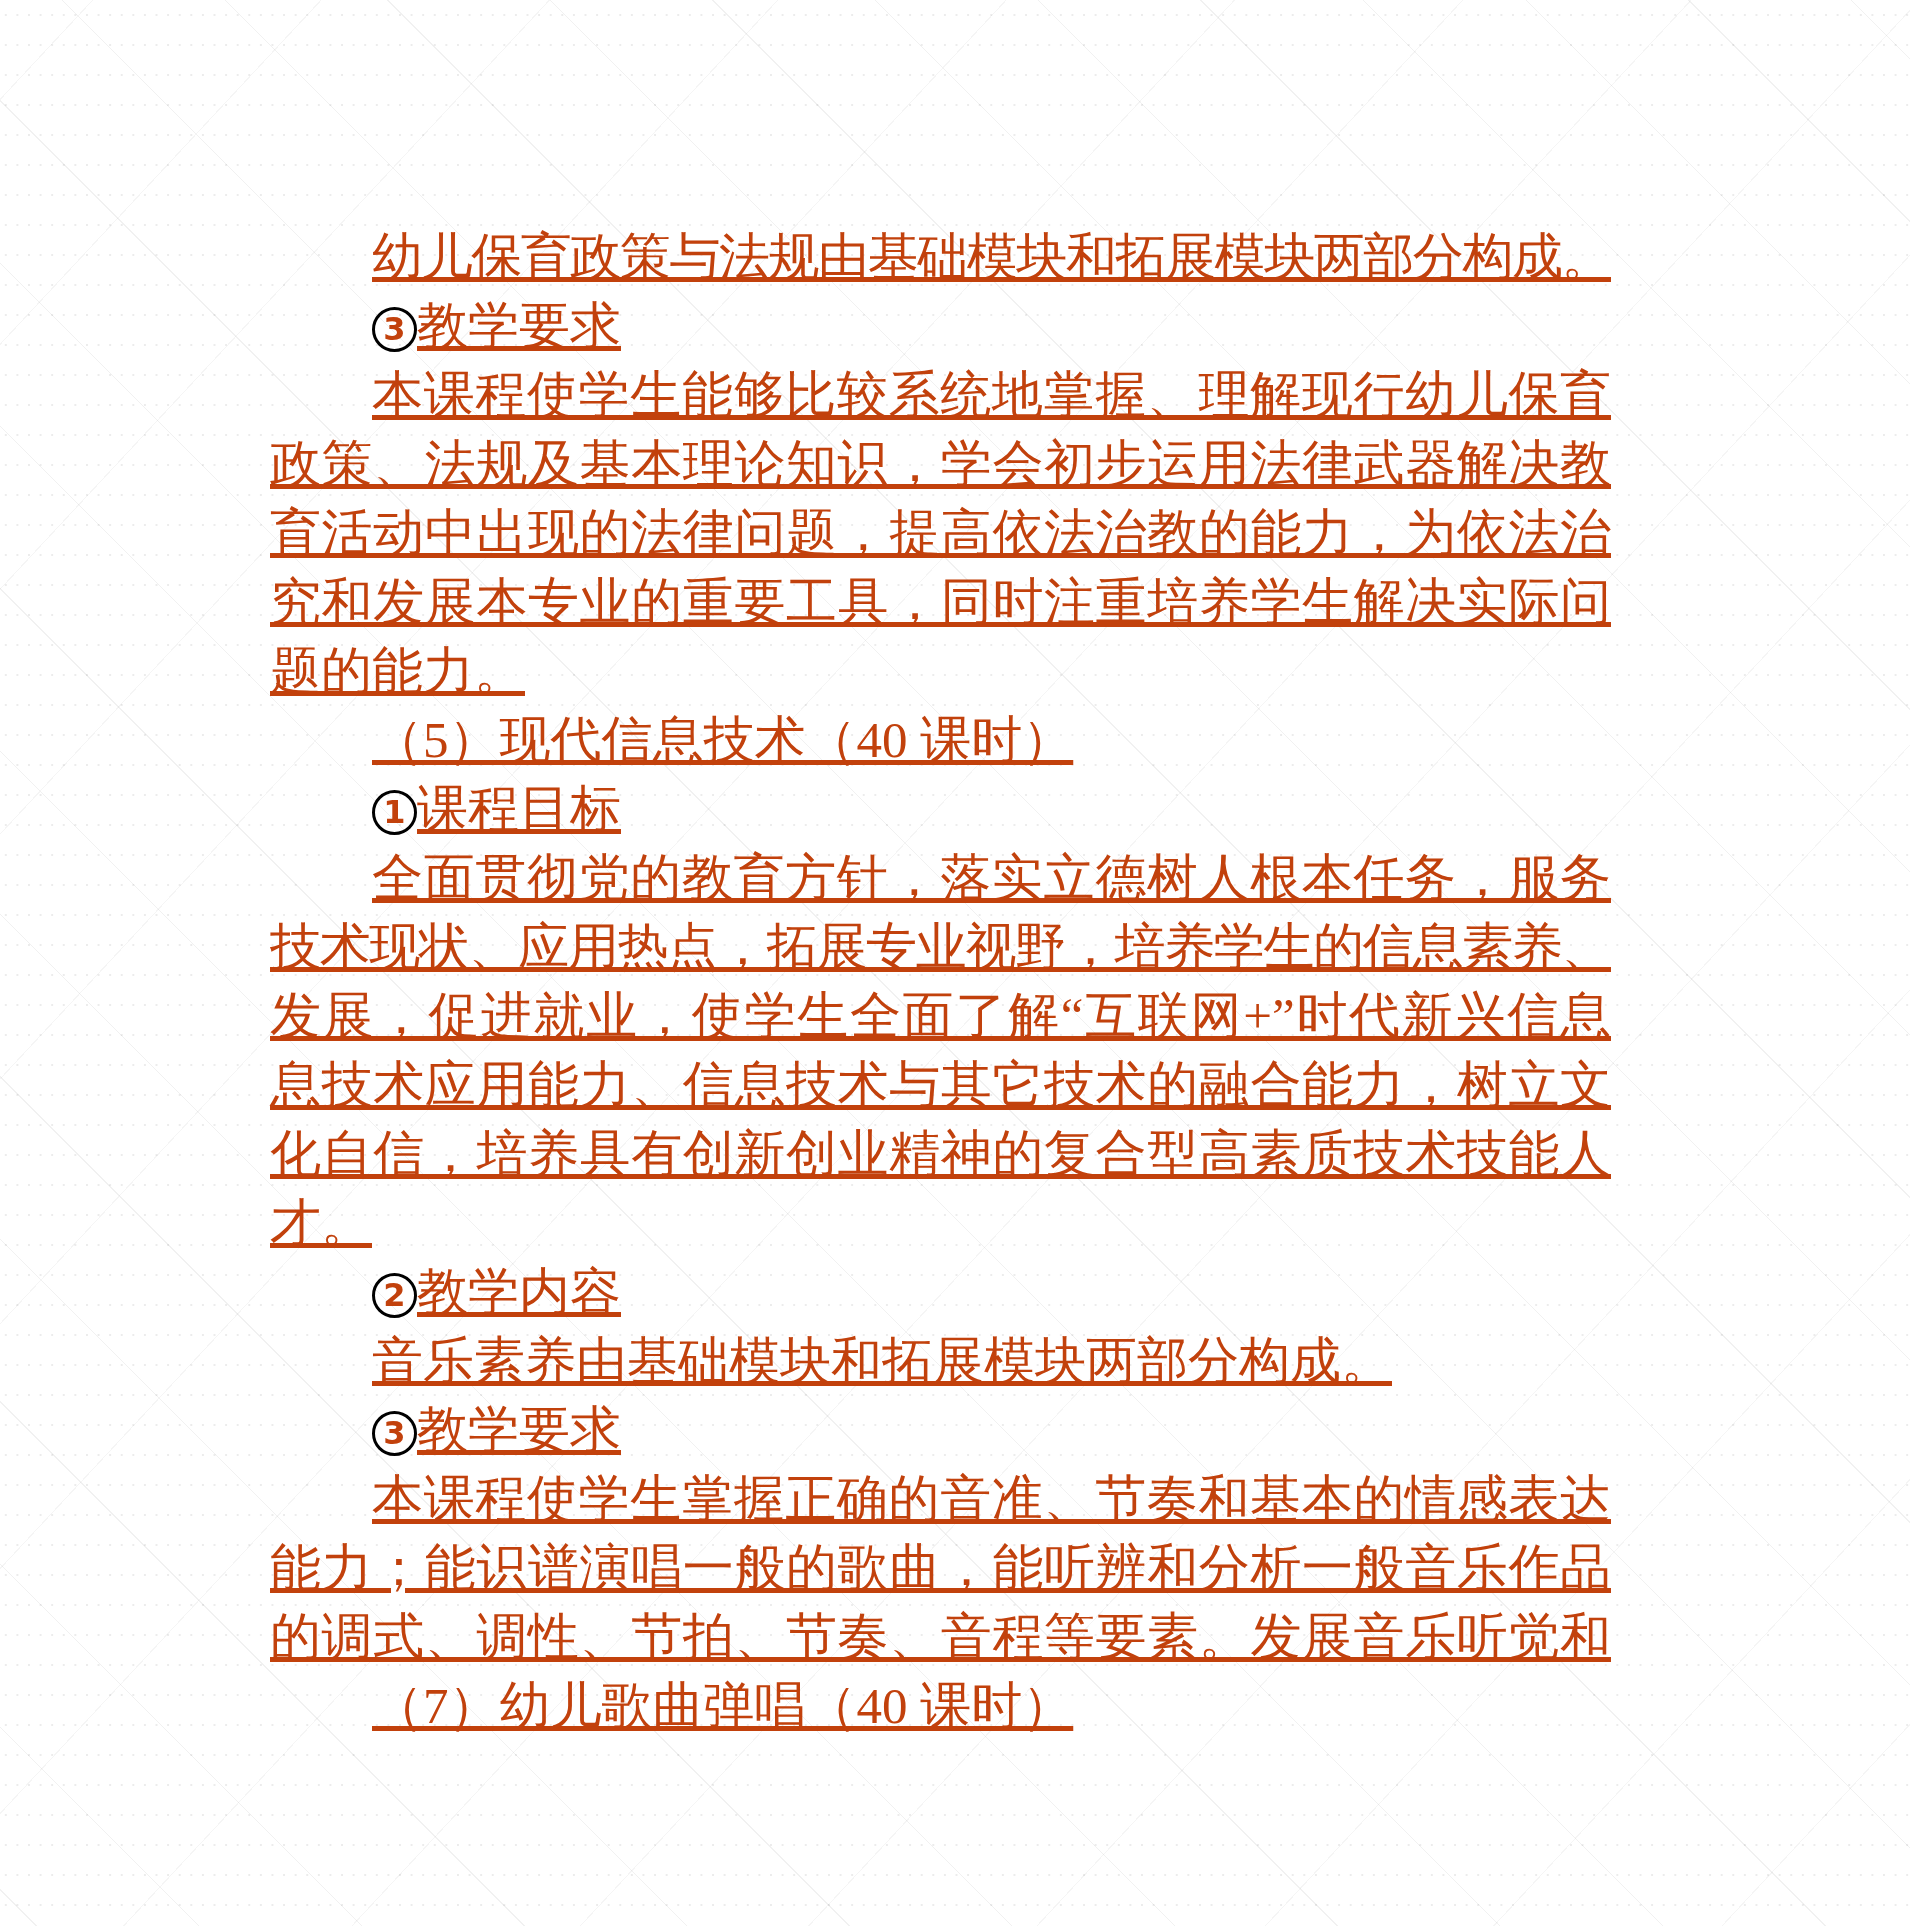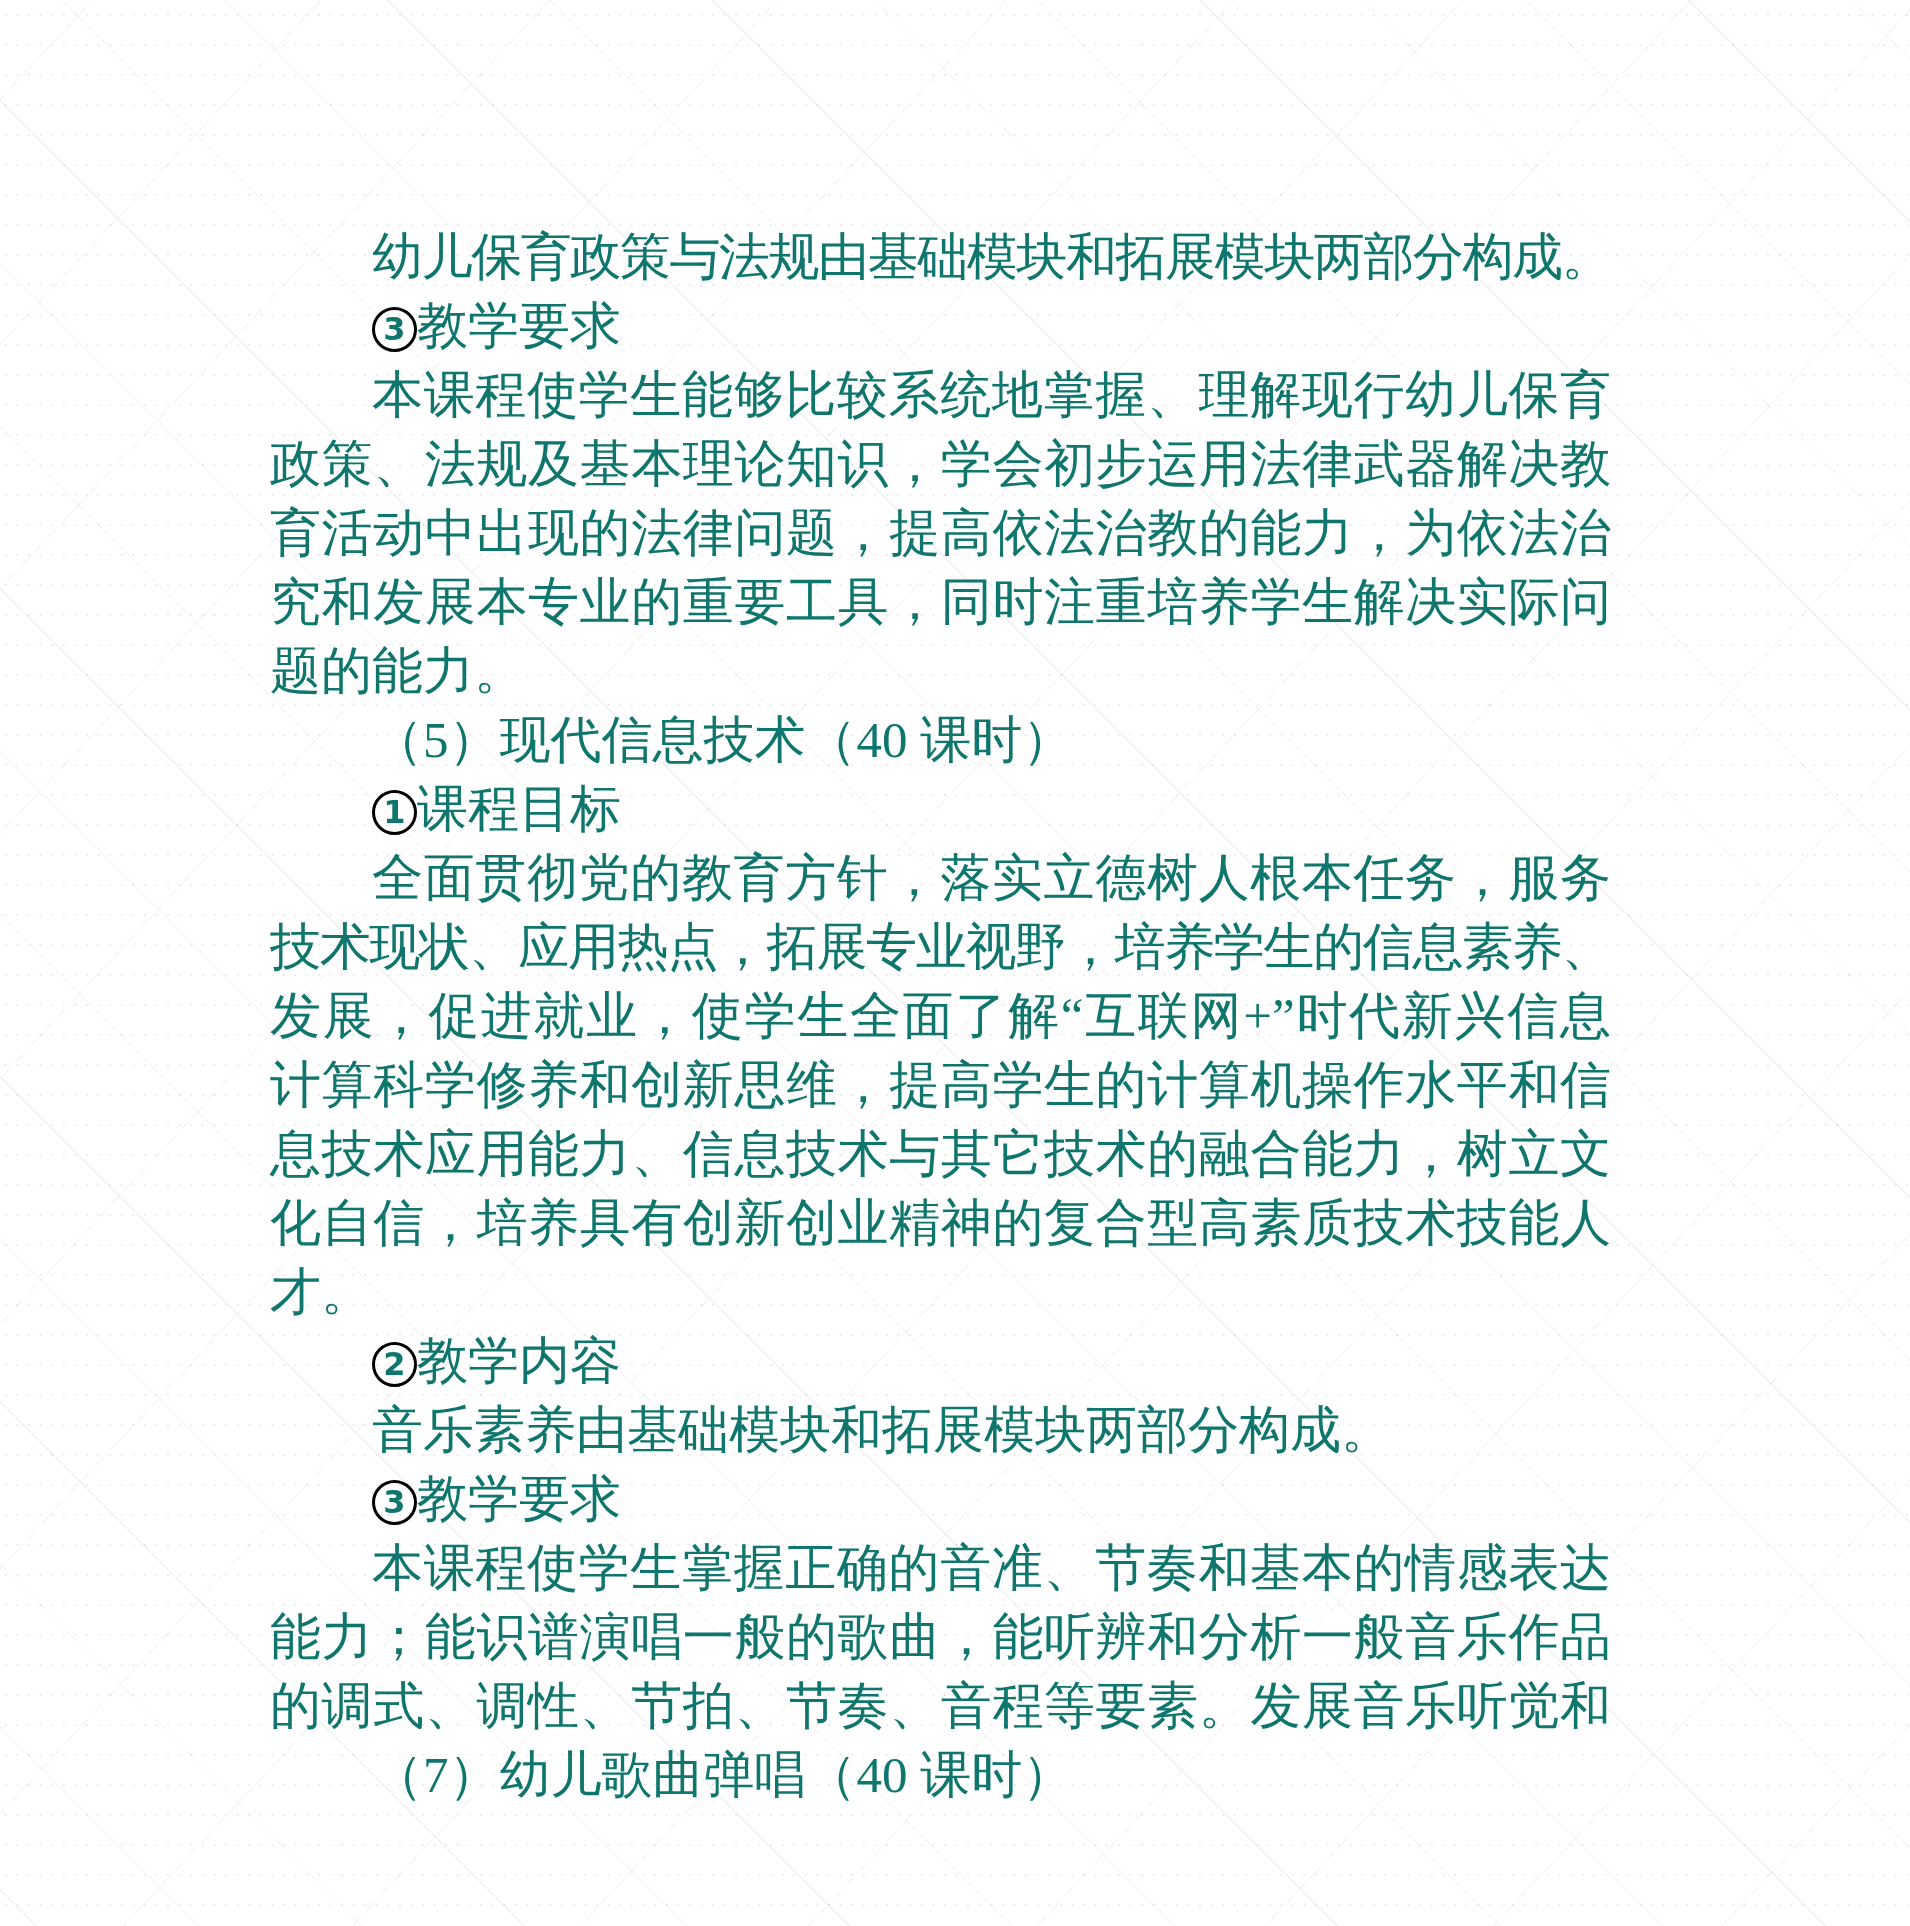--- a/index.html
+++ b/index.html
@@ -30,21 +30,22 @@
     position: absolute;
     left: 270px;
     top: 223px;
     width: 1341px;
   }
   .ln {
     height: 69px;
     line-height: 69px;
     font-size: 51px;
     text-align: left;
-    color: #0f766e;
+    color: #c2410c;
+    text-decoration: underline;
   }
   .ln.ind { padding-left: 102px; }
   .ln.j {
     text-align: justify;
     text-align-last: justify;
   }
   .ln.t { letter-spacing: -1.5px; }
   
   .circ {
     display: inline-block;
@@ -73,21 +74,20 @@
     <div class="ln ind j">本课程使学生能够比较系统地掌握、理解现行幼儿保育</div>
     <div class="ln j">政策、法规及基本理论知识，学会初步运用法律武器解决教</div>
     <div class="ln j">育活动中出现的法律问题，提高依法治教的能力，为依法治</div>
     <div class="ln j">究和发展本专业的重要工具，同时注重培养学生解决实际问</div>
     <div class="ln">题的能力。</div>
     <div class="ln ind">（5）现代信息技术（40 课时）</div>
     <div class="ln ind"><span class="circ">1</span>课程目标</div>
     <div class="ln ind j">全面贯彻党的教育方针，落实立德树人根本任务，服务</div>
     <div class="ln j t">技术现状、应用热点，拓展专业视野，培养学生的信息素养、</div>
     <div class="ln j">发展，促进就业，使学生全面了解“互联网+”时代新兴信息</div>
-    <div class="ln j">计算科学修养和创新思维，提高学生的计算机操作水平和信</div>
     <div class="ln j">息技术应用能力、信息技术与其它技术的融合能力，树立文</div>
     <div class="ln j">化自信，培养具有创新创业精神的复合型高素质技术技能人</div>
     <div class="ln">才。</div>
     <div class="ln ind"><span class="circ">2</span>教学内容</div>
     <div class="ln ind">音乐素养由基础模块和拓展模块两部分构成。</div>
     <div class="ln ind"><span class="circ">3</span>教学要求</div>
     <div class="ln ind j">本课程使学生掌握正确的音准、节奏和基本的情感表达</div>
     <div class="ln j">能力；能识谱演唱一般的歌曲，能听辨和分析一般音乐作品</div>
     <div class="ln j">的调式、调性、节拍、节奏、音程等要素。发展音乐听觉和</div>
     <div class="ln ind">（7）幼儿歌曲弹唱（40 课时）</div>

